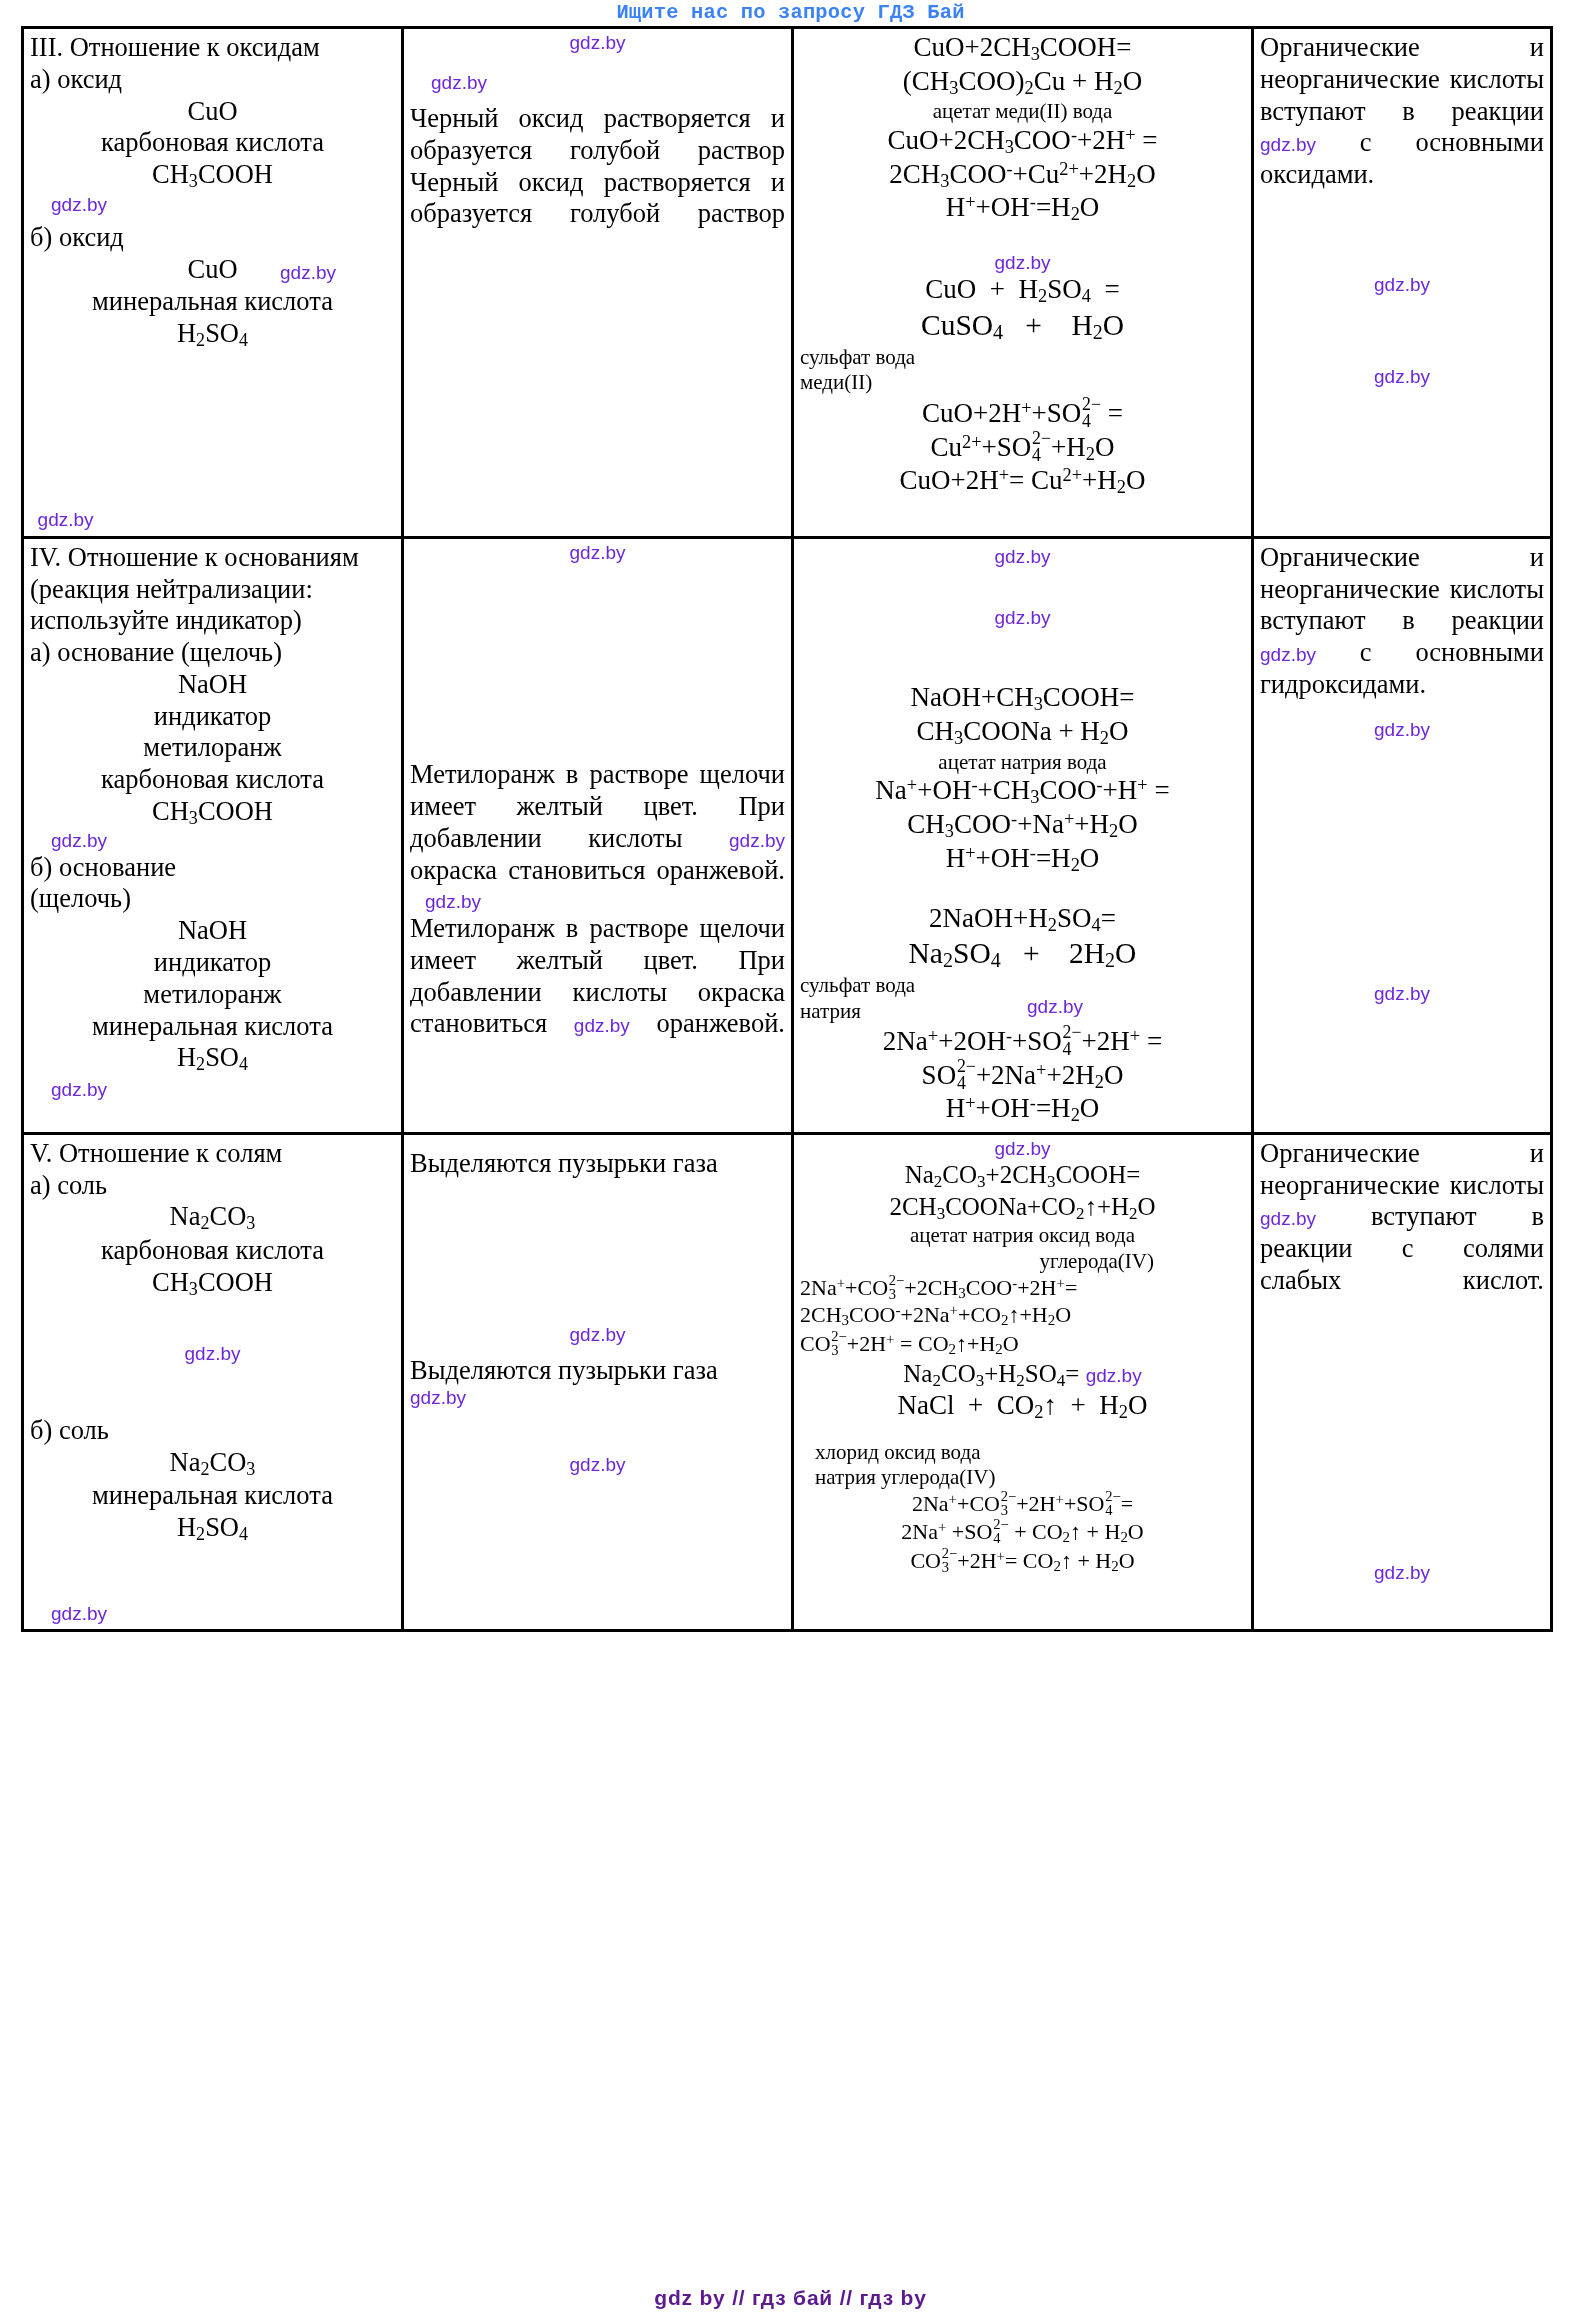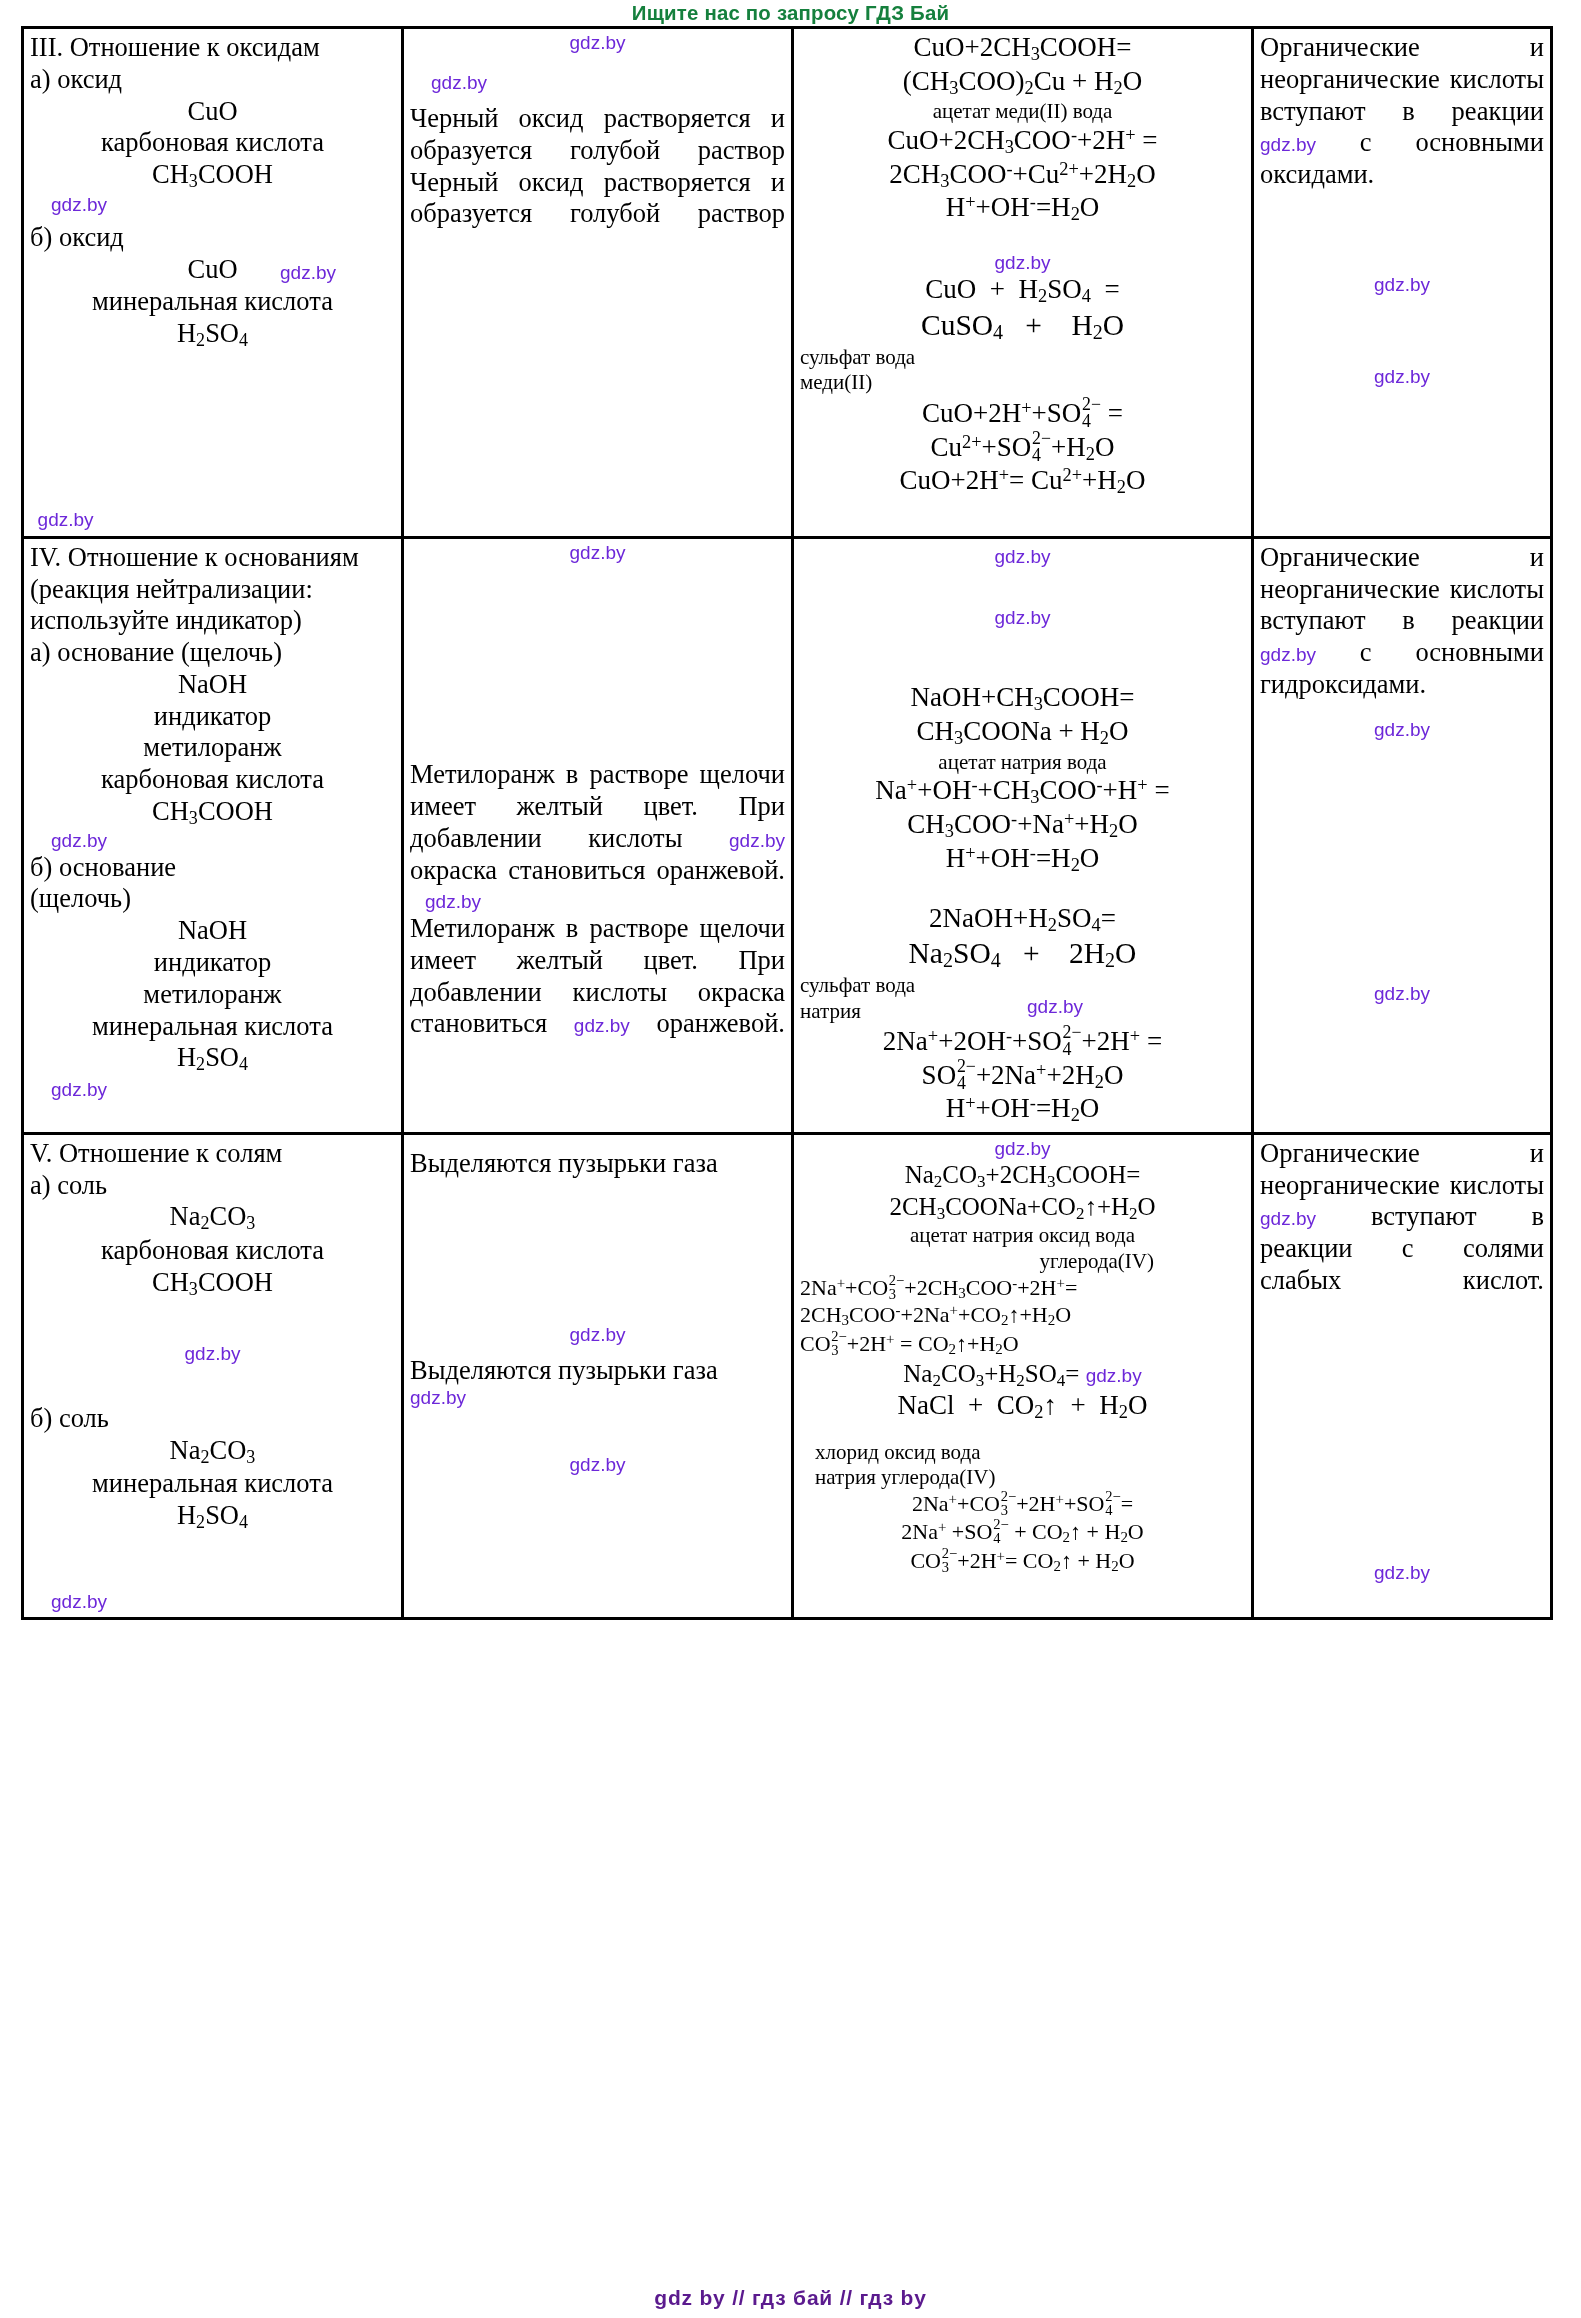--- a/index.html
+++ b/index.html
@@ -18,24 +18,24 @@
 
   
   .promo-top {
     position: absolute;
     top: 0;
     left: 0;
     width: 1581px;
     height: 26px;
     line-height: 26px;
     text-align: center;
-    font-family: Liberation Sans, sans-serif;
+    font-family: Liberation Mono, monospace;
     font-size: 20.4px;
     font-weight: bold;
-    color: #15803d;
+    color: #3b82f6;
     letter-spacing: 0.2px;
   }
   .promo-bottom {
     position: absolute;
     bottom: 6px;
     left: 0;
     width: 1581px;
     height: 30px;
     line-height: 30px;
     text-align: center;
@@ -235,21 +235,21 @@
 
     <td>
       <div class="txt lft">V. Отношение к солям</div>
       <div class="txt lft">а) соль</div>
       <div class="txt ctr">Na<sub>2</sub>CO<sub>3</sub></div>
       <div class="txt ctr">карбоновая кислота</div>
       <div class="txt ctr">CH<sub>3</sub>COOH</div>
       <span class="sp"></span>
       <div class="wm-in" style="display:block;text-align:center;margin-top:16.6px;">gdz.by</div>
       <span class="sp"></span>
-      <div class="txt lft" style="margin-top:12px;">б) соль</div>
+      <div class="txt lft" style="margin-top:24px;">б) соль</div>
       <div class="txt ctr">Na<sub>2</sub>CO<sub>3</sub></div>
       <div class="txt ctr">минеральная кислота</div>
       <div class="txt ctr">H<sub>2</sub>SO<sub>4</sub></div>
       <div class="wm-in" style="display:block;margin-left:21px;margin-top:57px;">gdz.by</div>
     </td>
 
     <td>
       <div class="txt lft" style="margin-top:10.6px;">Выделяются пузырьки газа</div>
       <span class="sp-xl"></span>
       <div class="wm-in" style="display:block;text-align:center;margin-top:53px;">gdz.by</div>

